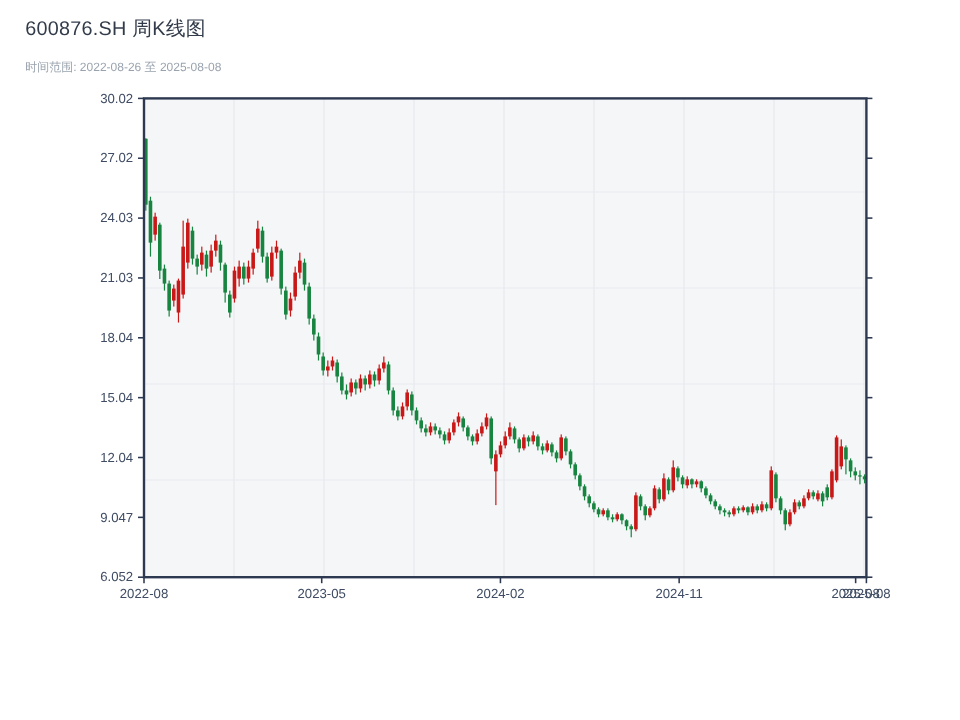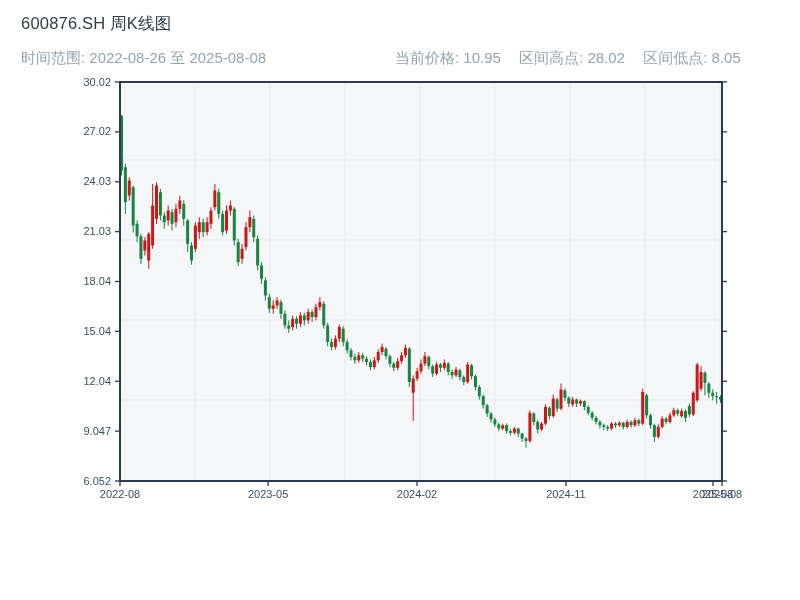--- a/index.html
+++ b/index.html
@@ -1,40 +1,35 @@
 <!DOCTYPE html>
 <html><head>
 <meta charset="utf-8">
 <style>
   html,body{margin:0;padding:0;background:#ffffff;}
   body{width:800px;height:600px;position:relative;overflow:hidden;
        font-family:"Liberation Sans","DejaVu Sans",sans-serif;}
   .page-title{position:absolute;left:21px;top:13px;font-size:16.5px;color:#323b49;
        letter-spacing:.2px;text-align:right;}
-  .meta-row{position:absolute;top:49px;left:0;width:664px;height:16px;font-size:15px;
+  .meta-row{position:absolute;top:49px;left:0;width:664px;height:16px;font-size:10px;
        color:#99a3ae;}
   .meta-left{position:absolute;left:21px;top:0;white-space:nowrap;}
   .meta-right{position:absolute;left:395px;top:0;white-space:nowrap;}
   .meta-right .pair{margin-right:14px;}
   .meta-right .pair:last-child{margin-right:0;}
   svg{position:absolute;left:0;top:0;}
   text{font-family:"Liberation Sans","DejaVu Sans",sans-serif;}
 </style>
 </head>
 <body>
 
 <div class="page-title">600876.SH 周K线图</div>
 
 <div class="meta-row">
   <div class="meta-left">时间范围: 2022-08-26 至 2025-08-08</div>
-  <div class="meta-right">
-    <span class="pair"><span>当前价格:</span> <span>10.95</span></span>
-    <span class="pair"><span>区间高点:</span> <span>28.02</span></span>
-    <span class="pair"><span>区间低点:</span> <span>8.05</span></span>
-  </div>
 </div>
 
 <svg id="chart" width="800" height="600" viewBox="0 0 800 600">
     <rect x="120" y="82" width="602" height="399" fill="#f4f6f8"></rect>
     <line x1="120" y1="82" x2="120" y2="481" stroke="#e7eaee" stroke-width="1"></line>
     <line x1="195" y1="82" x2="195" y2="481" stroke="#e7eaee" stroke-width="1"></line>
     <line x1="270" y1="82" x2="270" y2="481" stroke="#e7eaee" stroke-width="1"></line>
     <line x1="345" y1="82" x2="345" y2="481" stroke="#e7eaee" stroke-width="1"></line>
     <line x1="420" y1="82" x2="420" y2="481" stroke="#e7eaee" stroke-width="1"></line>
     <line x1="495" y1="82" x2="495" y2="481" stroke="#e7eaee" stroke-width="1"></line>

